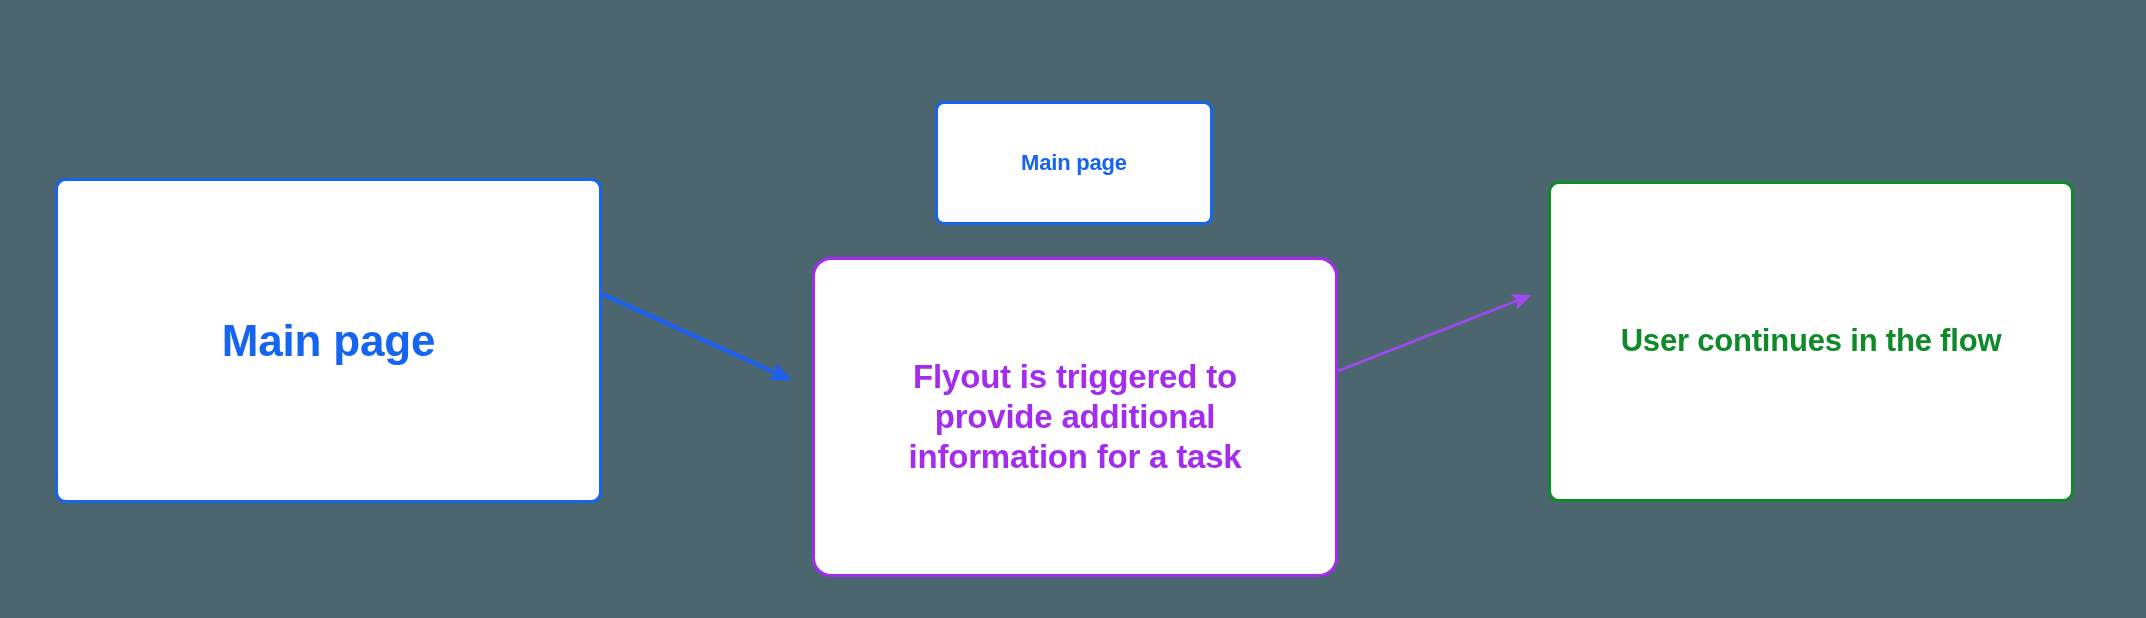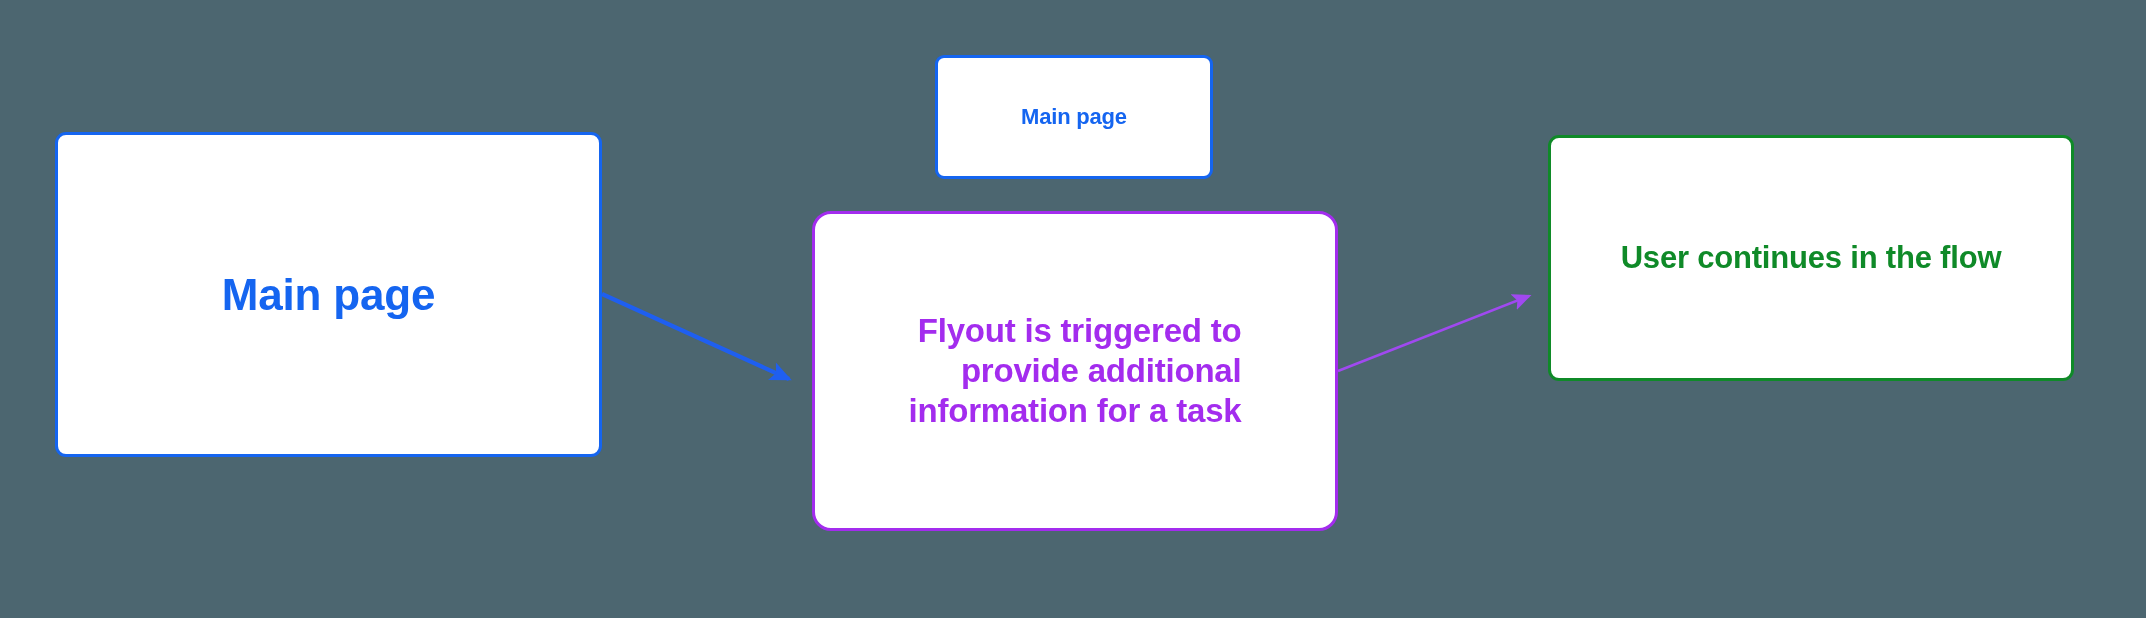--- a/index.html
+++ b/index.html
@@ -23,21 +23,22 @@
   }
 
   .node {
     position: absolute;
     box-sizing: border-box;
     background: #ffffff;
     border-style: solid;
     display: flex;
     align-items: center;
     justify-content: center;
-    text-align: right;
+    text-align: center;
+    margin-top: 46px;
   }
 
   .node-label {
     font-weight: bold;
     letter-spacing: -0.2px;
     line-height: 1.18;
     white-space: pre-line;
   }
 
   
@@ -85,21 +86,21 @@
     color: #a32cee;
     font-size: 33px;
     line-height: 1.22;
   }
 
   
   #node-user-continues {
     left: 1548px;
     top: 135px;
     width: 526px;
-    height: 246px;
+    height: 321px;
     border-width: 3px;
     border-color: #0f8a28;
     border-radius: 11px;
     padding: 0 14px;
   }
   #node-user-continues .node-label {
     color: #0f8a28;
     font-size: 31px;
   }
 

